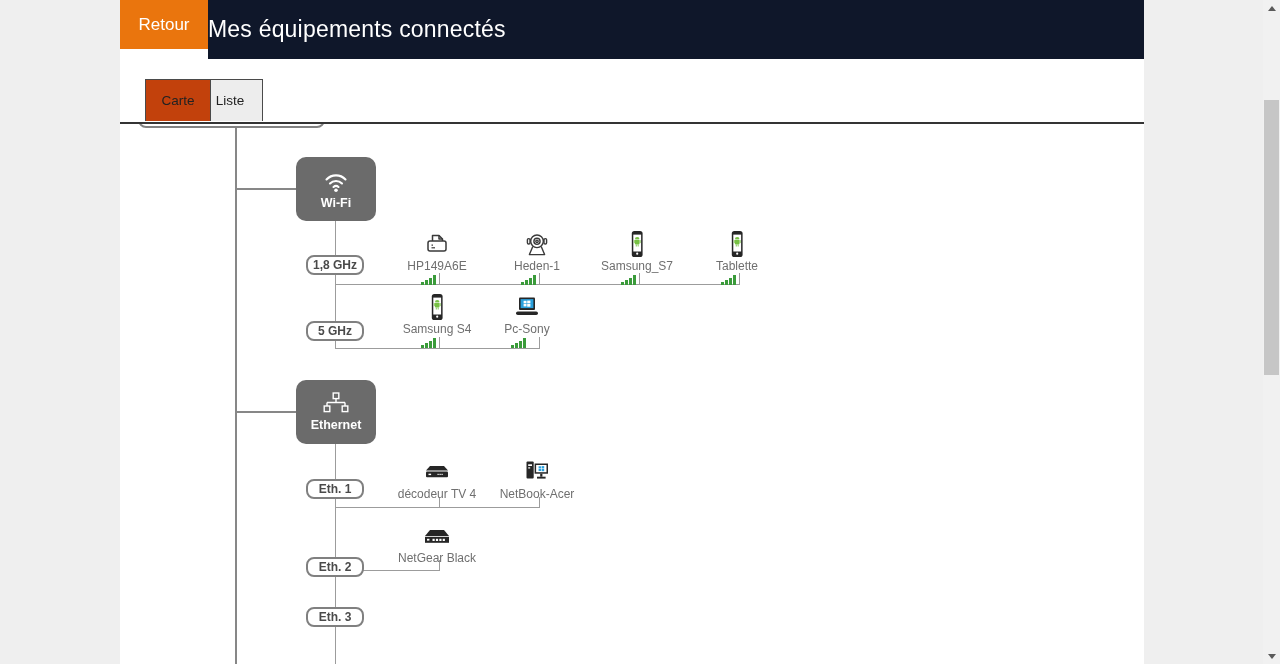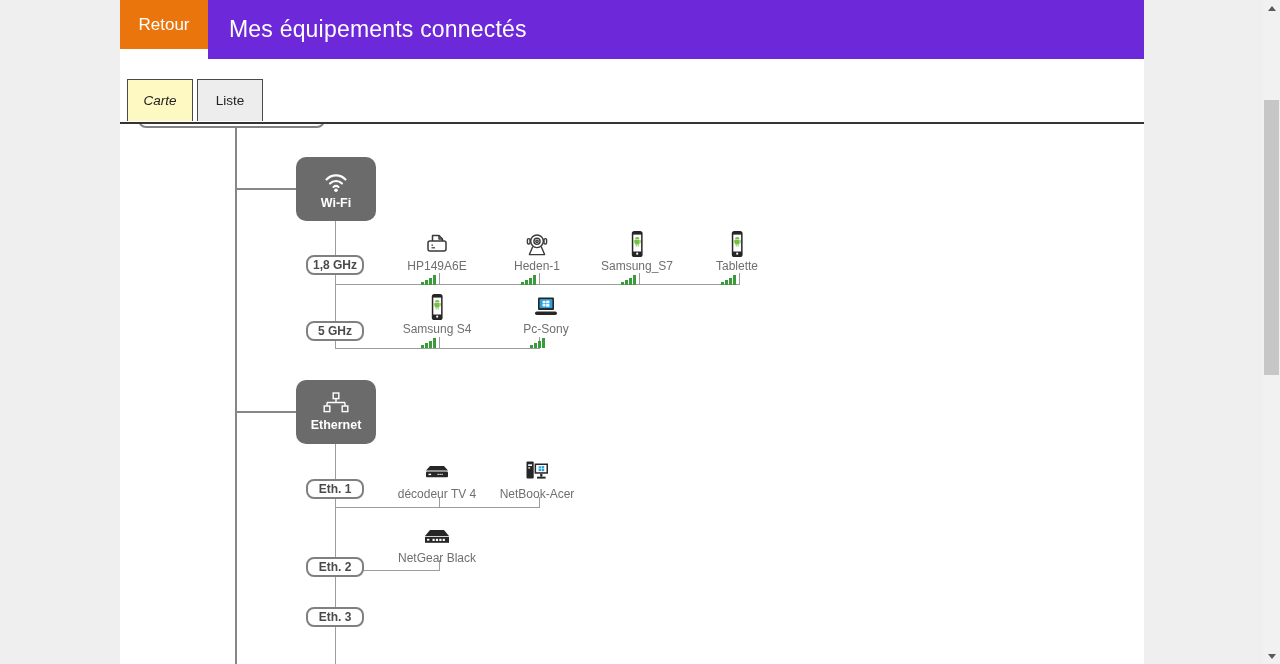--- a/index.html
+++ b/index.html
@@ -3,28 +3,28 @@
 <meta charset="utf-8">
 <style>
   html,body{margin:0;padding:0;}
   body{width:1280px;height:664px;background:#efefef;overflow:hidden;
        font-family:"Liberation Sans",sans-serif;position:relative;}
   .app{position:absolute;left:120px;top:0;width:1024px;height:664px;background:#ffffff;}
   
   .hdr{display:flex;height:59px;}
   .back-btn{width:88px;height:49px;background:#ea750d;color:#fff;border:none;
             font-size:17px;font-family:inherit;cursor:pointer;}
-  .title-bar{flex:1;background:#6d28d9;color:#fff;display:flex;align-items:center;
-             padding-left:21px;font-size:23px;letter-spacing:.2px;}
+  .title-bar{flex:1;background:#0f172a;color:#fff;display:flex;align-items:center;
+             font-size:23px;letter-spacing:.2px;}
   
   .tabbar{position:relative;height:63px;background:#fff;border-bottom:2px solid #343434;}
   .tab{position:absolute;top:20px;height:42px;width:66px;display:flex;align-items:center;
        justify-content:center;font-size:13.5px;color:#222;border:1px solid #4a4a4a;
        border-bottom:none;box-sizing:border-box;cursor:pointer;}
-  .tab-active{left:7px;background:#fef9c3;z-index:2;font-style:italic;}
+  .tab-active{left:25px;background:#c2410c;z-index:2;}
   .tab-idle{left:77px;background:#ededed;}
   
   .tree{position:relative;height:550px;overflow:hidden;}
   .ln{position:absolute;background:#9c9c9c;}
   .ln-thick{background:#878787;}
   .livebox-frag{position:absolute;left:18px;top:-12px;width:183px;height:12px;
                 background:#fff;border:2px solid #828282;border-radius:9px;}
   .node{position:absolute;width:80px;height:64px;background:#6b6b6b;border-radius:10px;
         display:flex;flex-direction:column;align-items:center;justify-content:center;
         gap:3px;cursor:pointer;}
@@ -230,21 +230,21 @@
       </div>
       <div class="dev-name">Samsung S4</div>
       <div class="sig">
           <span class="b1"></span>
           <span class="b2"></span>
           <span class="b3"></span>
           <span class="b4"></span>
         </div>
     </div>
 
-    <div class="device" style="left:376px;top:169px;">
+    <div class="device" style="left:357px;top:169px;">
       <div class="dev-icon">
         <svg width="30" height="28" viewBox="0 0 30 28">
           <rect x="7" y="4.5" width="16" height="12.5" rx="1" fill="#262626"></rect>
           <rect x="8.6" y="6.1" width="12.8" height="9" fill="#2aa0dd"></rect>
           <g fill="#fff">
             <rect x="11.6" y="7.8" width="2.9" height="2.5"></rect>
             <rect x="15.2" y="7.6" width="3.2" height="2.7"></rect>
             <rect x="11.6" y="10.9" width="2.9" height="2.5"></rect>
             <rect x="15.2" y="10.9" width="3.2" height="2.8"></rect>
           </g>

